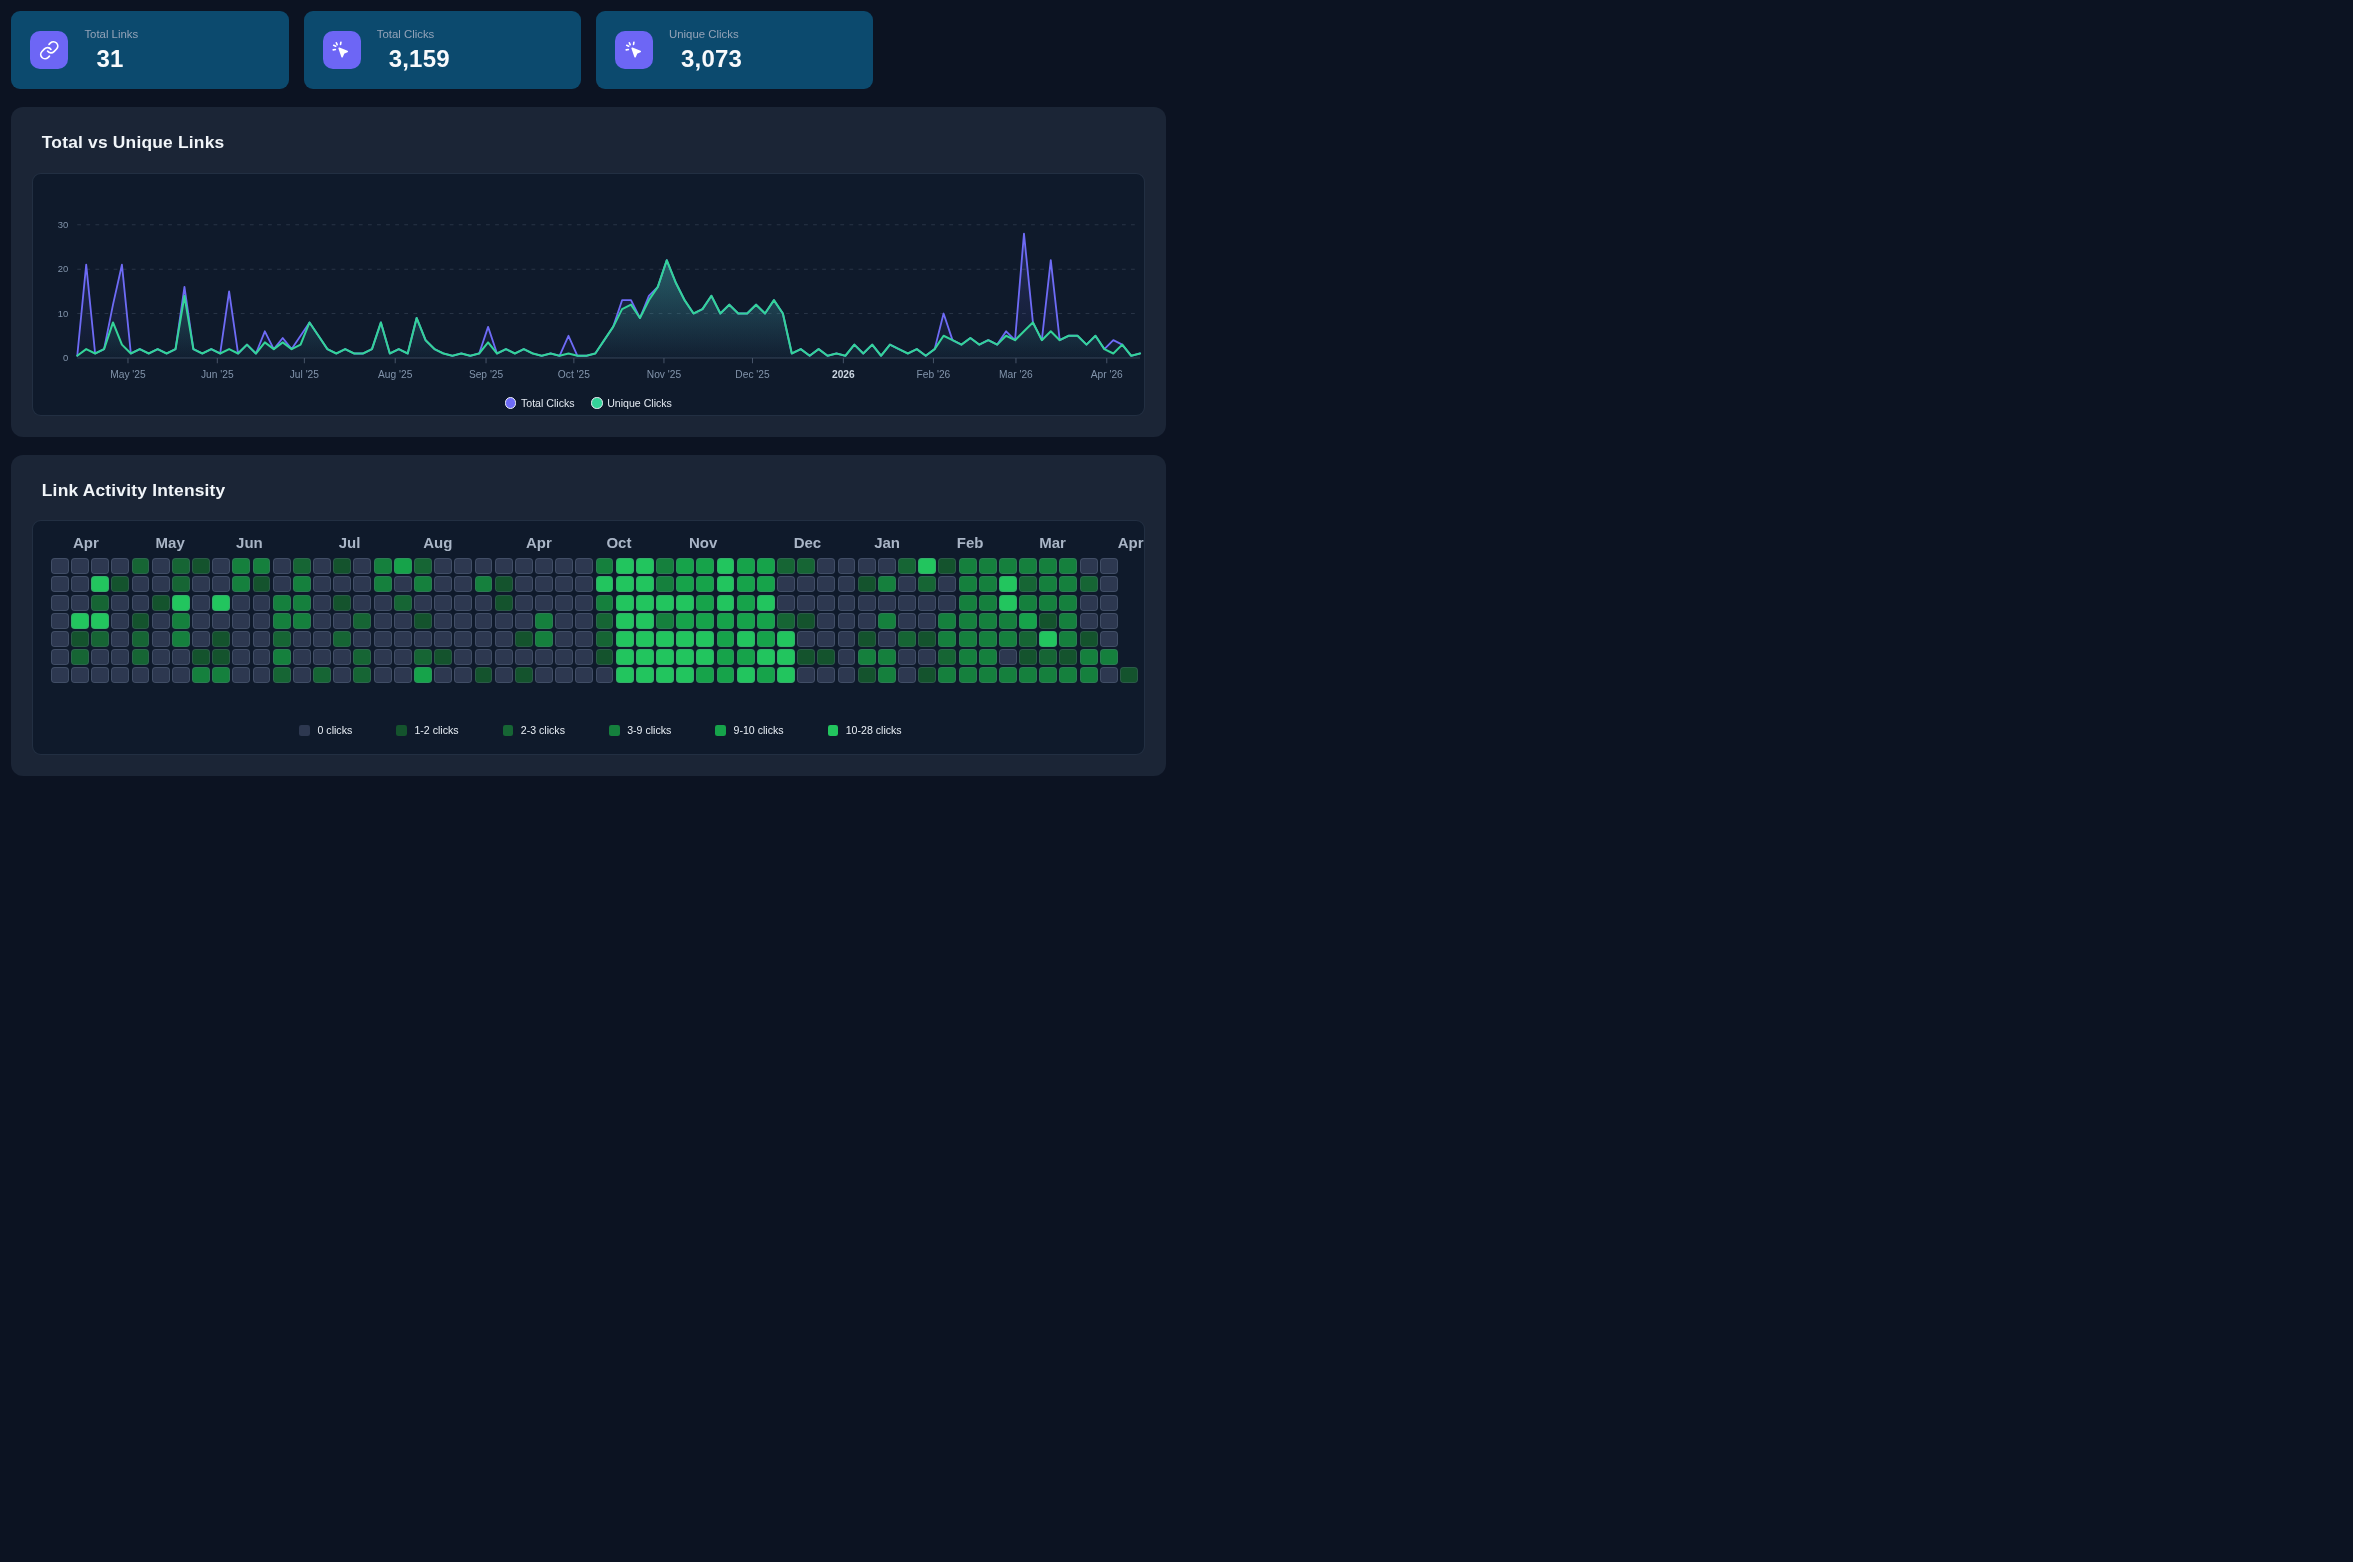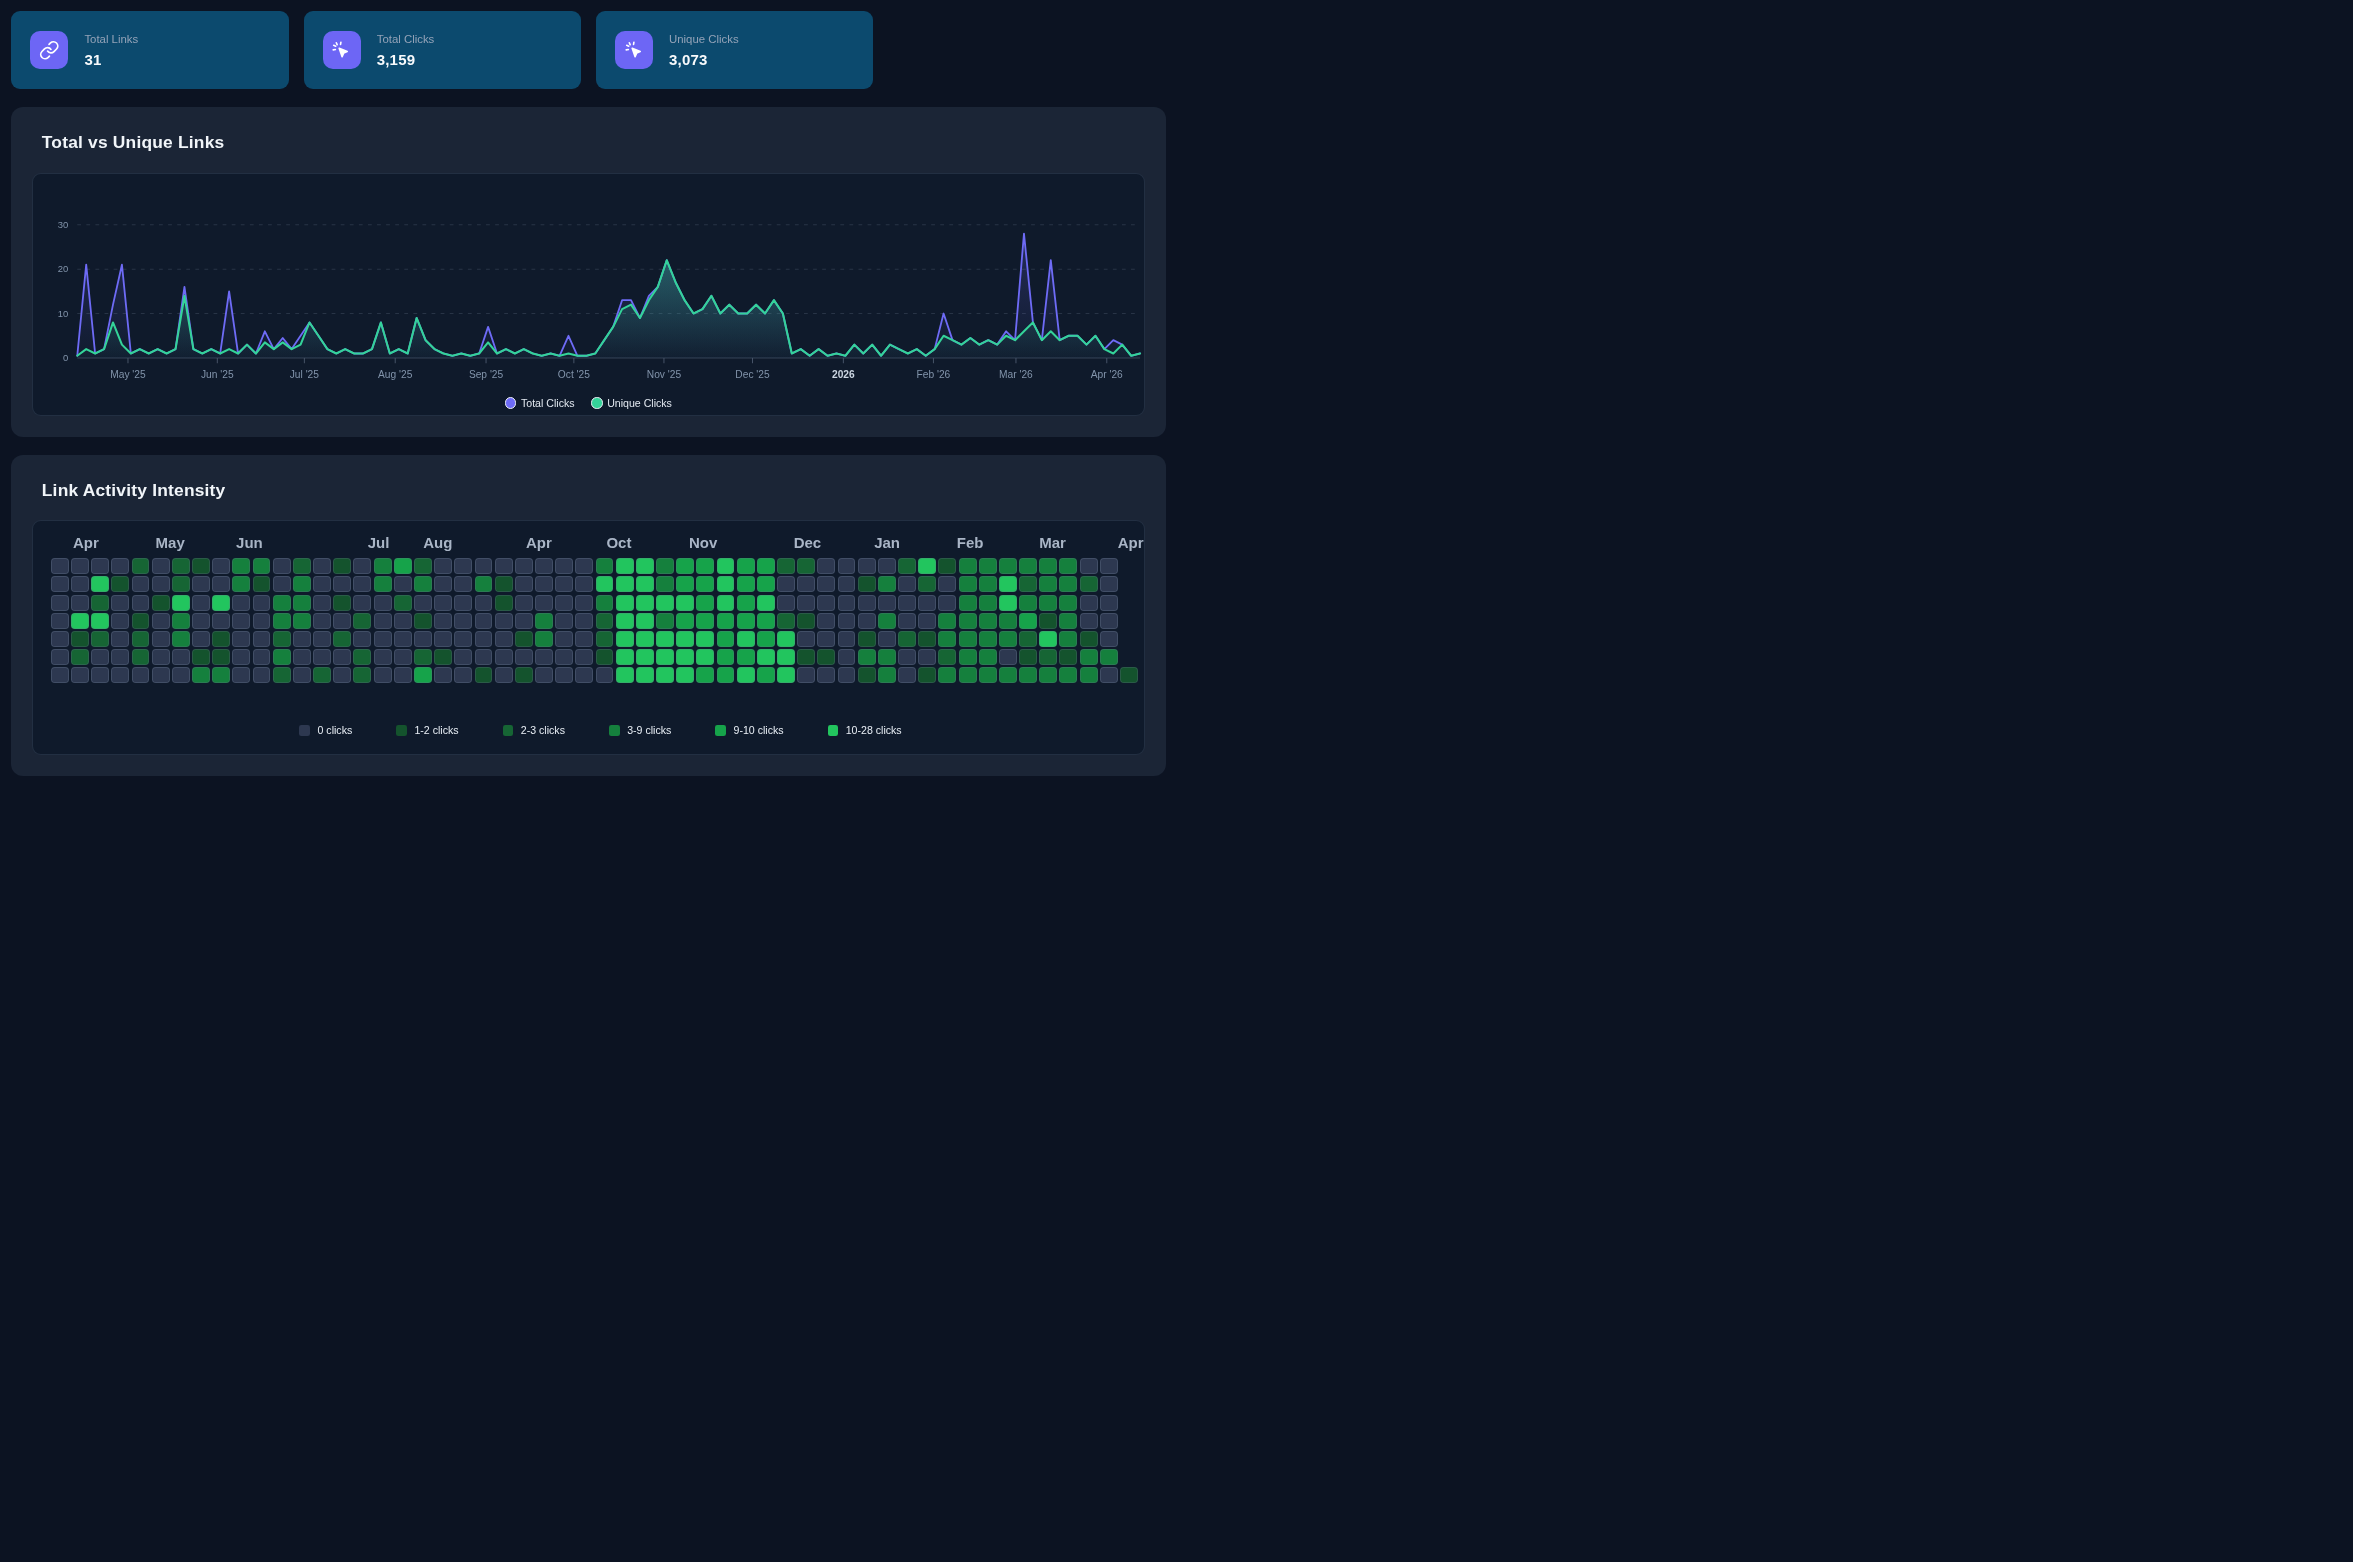--- a/index.html
+++ b/index.html
@@ -6,21 +6,21 @@
   html,body { width:1177px; height:781px; background:#0c1322; font-family:"Liberation Sans",sans-serif; overflow:hidden; }
 
   .page { width:100%; height:100%; padding:11.4px 11.4px 0; }
 
   
   .stats-row { display:grid; grid-template-columns:repeat(4,1fr); gap:15px; }
   .stat-card { background:#0c4a6e; border-radius:9px; height:78px; display:flex; align-items:center; padding:0 19px; gap:16px; }
   .icon-tile { width:38px; height:38px; border-radius:9.9px; background:#6d66f5; display:flex; align-items:center; justify-content:center; flex:0 0 auto; }
   .icon-tile svg { width:20.5px; height:20.5px; }
   .stat-label { color:#94a3b8; font-size:11.4px; margin-bottom:5.3px; }
-  .stat-value { color:#f8fafc; font-size:15px; font-weight:700; letter-spacing:0.2px; }
+  .stat-value { color:#f8fafc; font-size:24px; font-weight:700; letter-spacing:0.2px;margin-left:12px; }
 
   
   .panel { background:#1b2536; border-radius:12px; margin-top:18px; padding:19px 20.5px 20.5px; }
   .panel-title { color:#f1f5f9; font-size:17.4px; font-weight:700; margin:6px 0 19.7px 9.9px; letter-spacing:0.2px; }
   .inner { background:#0f1a2b; border:0.8px solid rgba(51,65,85,.55); border-radius:9px; position:relative; }
 
   
   .chart-inner { height:243px; }
   .chart-inner svg { position:absolute; inset:0; }
   .chart-legend { position:absolute; bottom:6px; left:0; width:100%; display:flex; justify-content:center; gap:16.7px; }
@@ -161,21 +161,21 @@
     </div>
   </div>
 
   <div class="panel">
     <div class="panel-title">Link Activity Intensity</div>
     <div class="inner heatmap-inner">
       <div class="hm-months" id="hm-months">
           <span style="left: 2.03704%;">Apr</span>
           <span style="left: 9.62963%;">May</span>
           <span style="left: 17.037%;">Jun</span>
-          <span style="left: 26.4815%; margin-left: 29px;">Jul</span>
+          <span style="left: 26.4815%;">Jul</span>
           <span style="left: 34.2593%;">Aug</span>
           <span style="left: 43.7037%;">Apr</span>
           <span style="left: 51.1111%;">Oct</span>
           <span style="left: 58.7037%;">Nov</span>
           <span style="left: 68.3333%;">Dec</span>
           <span style="left: 75.7407%;">Jan</span>
           <span style="left: 83.3333%;">Feb</span>
           <span style="left: 90.9259%;">Mar</span>
           <span style="left: 98.1481%;">Apr</span>
         </div>

